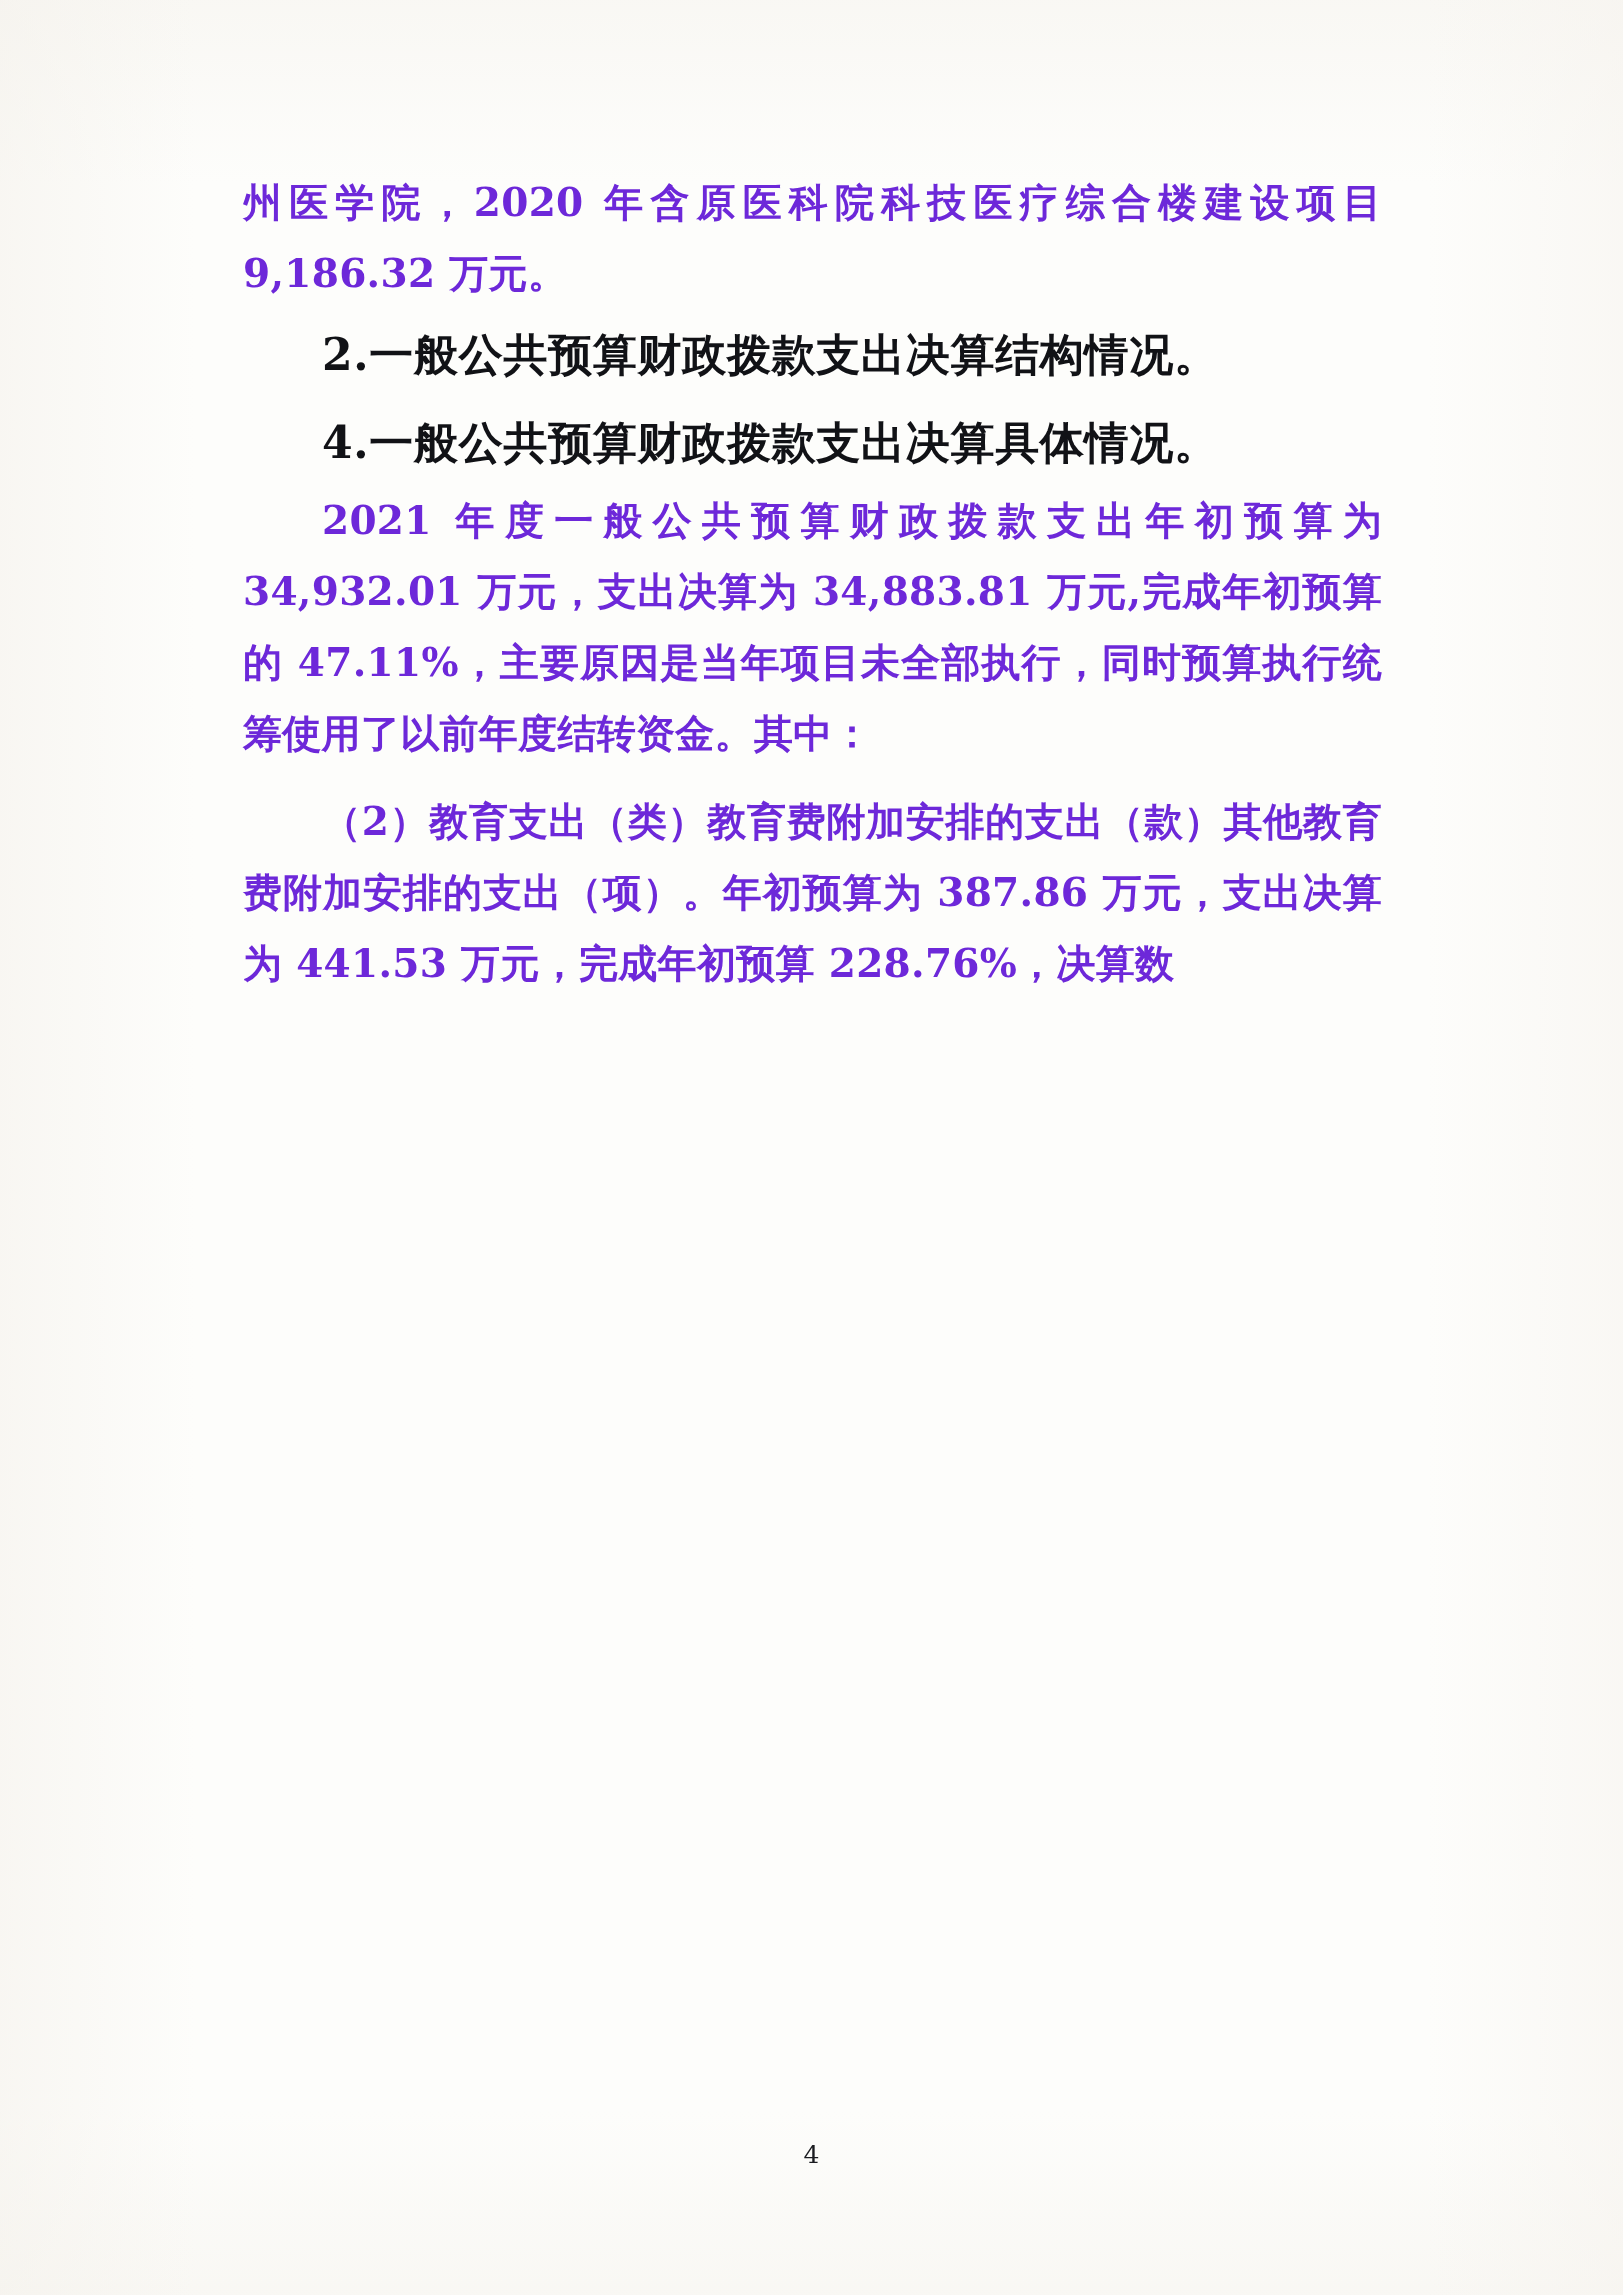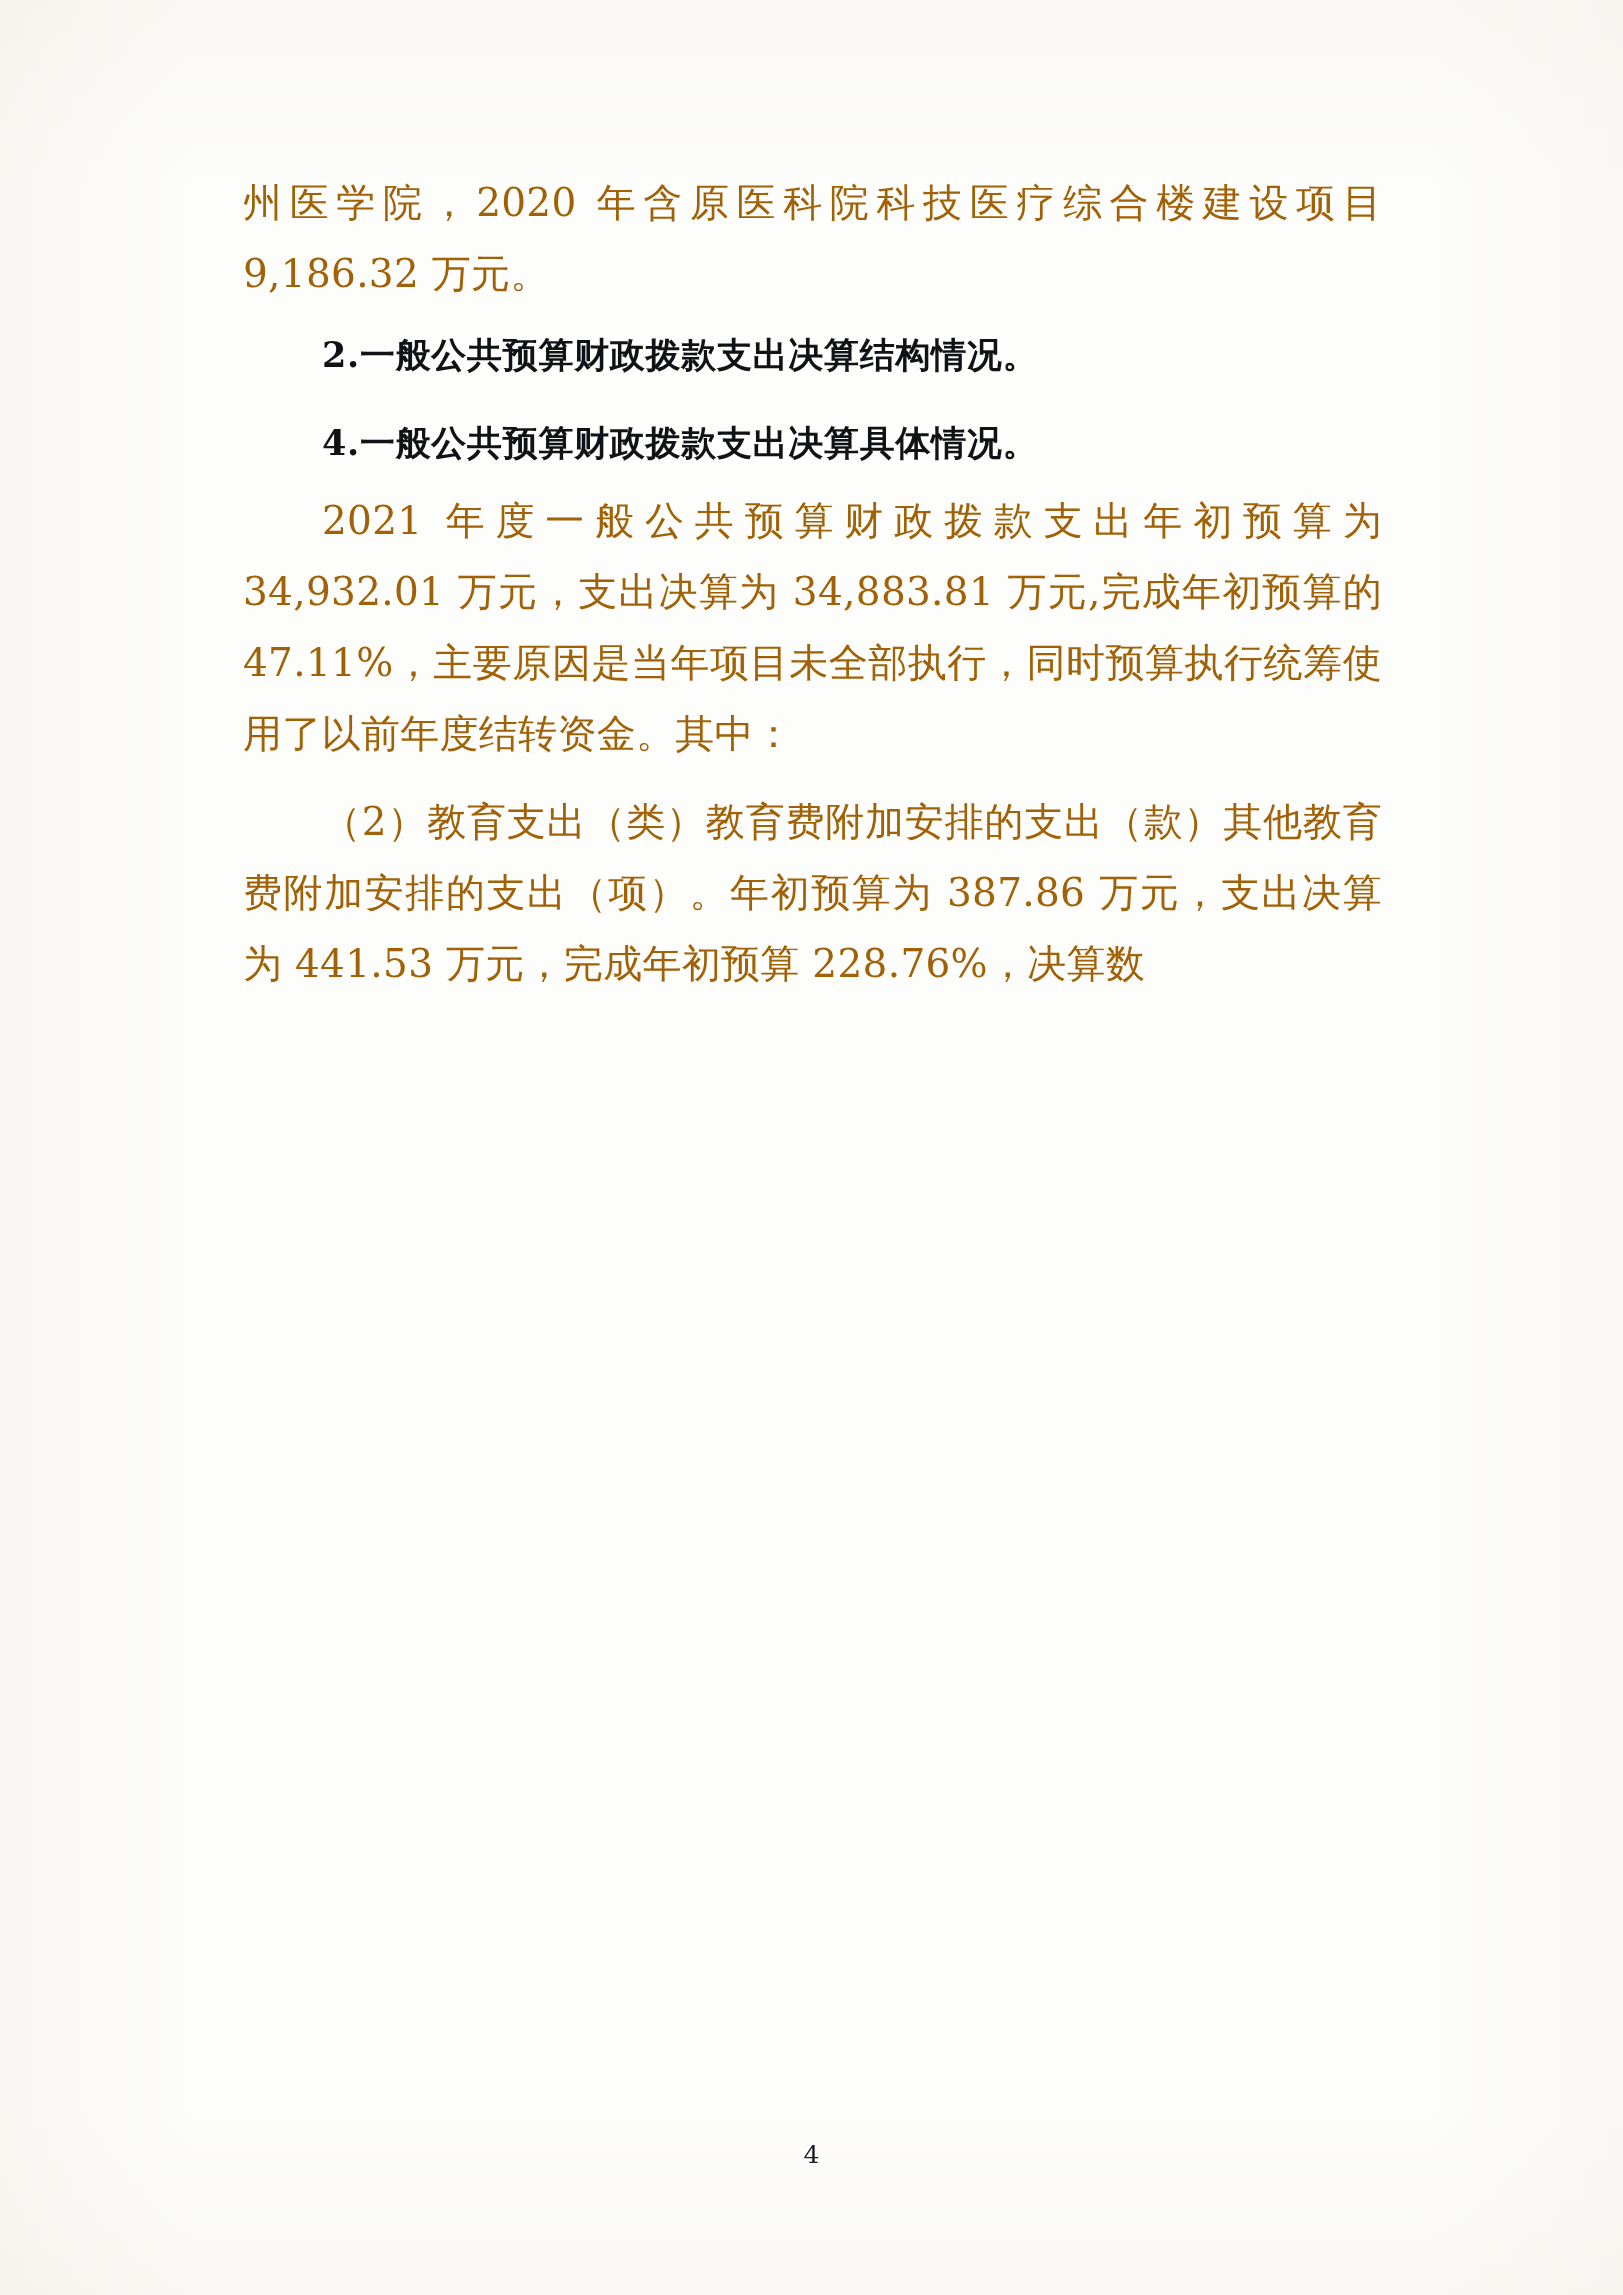--- a/index.html
+++ b/index.html
@@ -29,32 +29,33 @@
   }
   .content {
     position: absolute;
     left: 243px;
     top: 167px;
     width: 1139px;
   }
   .para {
     font-size: 39px;
     line-height: 71px;
-    color: #a16207;
+    color: #6d28d9;
     letter-spacing: 0.3px;
     text-align: justify;
     text-justify: inter-character;
     margin: 0 0 3.9px 0;
     font-family: "DejaVu Serif", "Liberation Serif", serif;
+    font-weight: bold;
   }
   .indent {
     text-indent: 79px;
   }
   .heading {
-    font-size: 35px;
+    font-size: 44px;
     line-height: 71px;
     color: #111216;
     font-weight: bold;
     text-indent: 79px;
     letter-spacing: 0.7px;
     margin: 0;
     font-family: "DejaVu Serif", "Liberation Serif", serif;
   }
   .gap-small { height: 6.5px; }
   .gap-med { height: 10.5px; }

